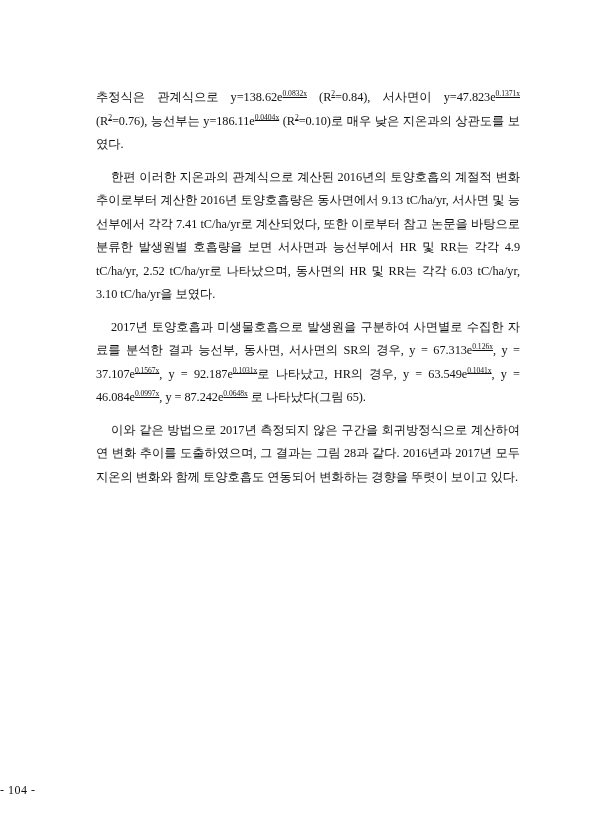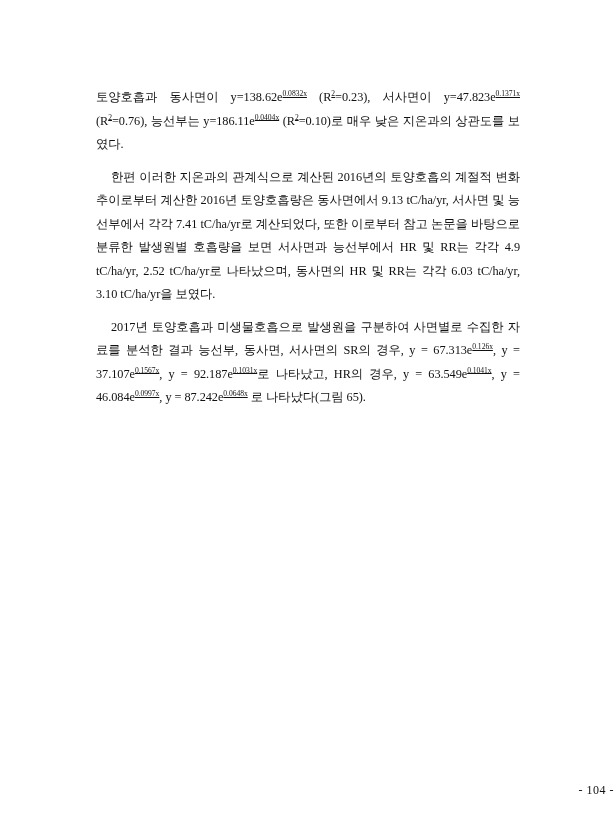--- a/index.html
+++ b/index.html
@@ -45,29 +45,30 @@
     font-size: 0.62em;
     vertical-align: super;
     line-height: 0;
     text-decoration: underline;
   }
   .footer {
     position: absolute;
     bottom: 42px;
     left: 0;
     width: 100%;
-    text-align: right;
+    text-align: left;
     font-size: 12px;
     color: #111;
     letter-spacing: 0.5px;
   }
 </style>
 </head>
 <body>
 
 <div class="page">
   <div class="content">
-    <p class="para" id="p1"><span>토양호흡과  동사면이  y=138.62e</span><sup>0.0832x</sup><span>  (R</span><sup>2</sup><span>=0.23),  서사면이  y=47.823e</span><sup>0.1371x</sup><span> (R</span><sup>2</sup><span>=0.76), 능선부는 y=186.11e</span><sup>0.0404x</sup><span> (R</span><sup>2</sup><span>=0.10)로 매우 낮은 지온과의 상관도를 보였다.</span></p>
+    <p class="para" id="p1"><span>추정식은  관계식으로  y=138.62e</span><sup>0.0832x</sup><span>  (R</span><sup>2</sup><span>=0.84),  서사면이  y=47.823e</span><sup>0.1371x</sup><span> (R</span><sup>2</sup><span>=0.76), 능선부는 y=186.11e</span><sup>0.0404x</sup><span> (R</span><sup>2</sup><span>=0.10)로 매우 낮은 지온과의 상관도를 보였다.</span></p>
     <p class="para" id="p2"><span class="indent"></span><span>한편 이러한 지온과의 관계식으로 계산된 2016년의 토양호흡의 계절적 변화 추이로부터 계산한 2016년 토양호흡량은 동사면에서 9.13 tC/ha/yr, 서사면 및 능선부에서 각각 7.41 tC/ha/yr로 계산되었다, 또한 이로부터 참고 논문을 바탕으로 분류한 발생원별 호흡량을 보면 서사면과 능선부에서 HR 및 RR는 각각 4.9 tC/ha/yr, 2.52 tC/ha/yr로 나타났으며, 동사면의 HR 및 RR는 각각 6.03 tC/ha/yr, 3.10 tC/ha/yr을 보였다.</span></p>
     <p class="para" id="p3"><span class="indent"></span><span>2017년 토양호흡과 미생물호흡으로 발생원을 구분하여  사면별로 수집한 자료를 분석한 결과 능선부, 동사면, 서사면의 SR의 경우, y = 67.313e</span><sup>0.126x</sup><span>, y = 37.107e</span><sup>0.1567x</sup><span>, y = 92.187e</span><sup>0.1031x</sup><span>로 나타났고, HR의 경우, y = 63.549e</span><sup>0.1041x</sup><span>, y = 46.084e</span><sup>0.0997x</sup><span>, y = 87.242e</span><sup>0.0648x</sup><span> 로 나타났다(그림 65).</span></p>
+    <p class="para" id="p4"><span class="indent"></span><span>이와 같은 방법으로 2017년 측정되지 않은 구간을 회귀방정식으로 계산하여 연 변화 추이를 도출하였으며, 그 결과는 그림 28과 같다. 2016년과 2017년 모두 지온의 변화와 함께 토양호흡도 연동되어 변화하는 경향을 뚜렷이 보이고 있다.</span></p>
   </div>
   <div class="footer">- 104 -</div>
 </div>
 
 </body></html>

